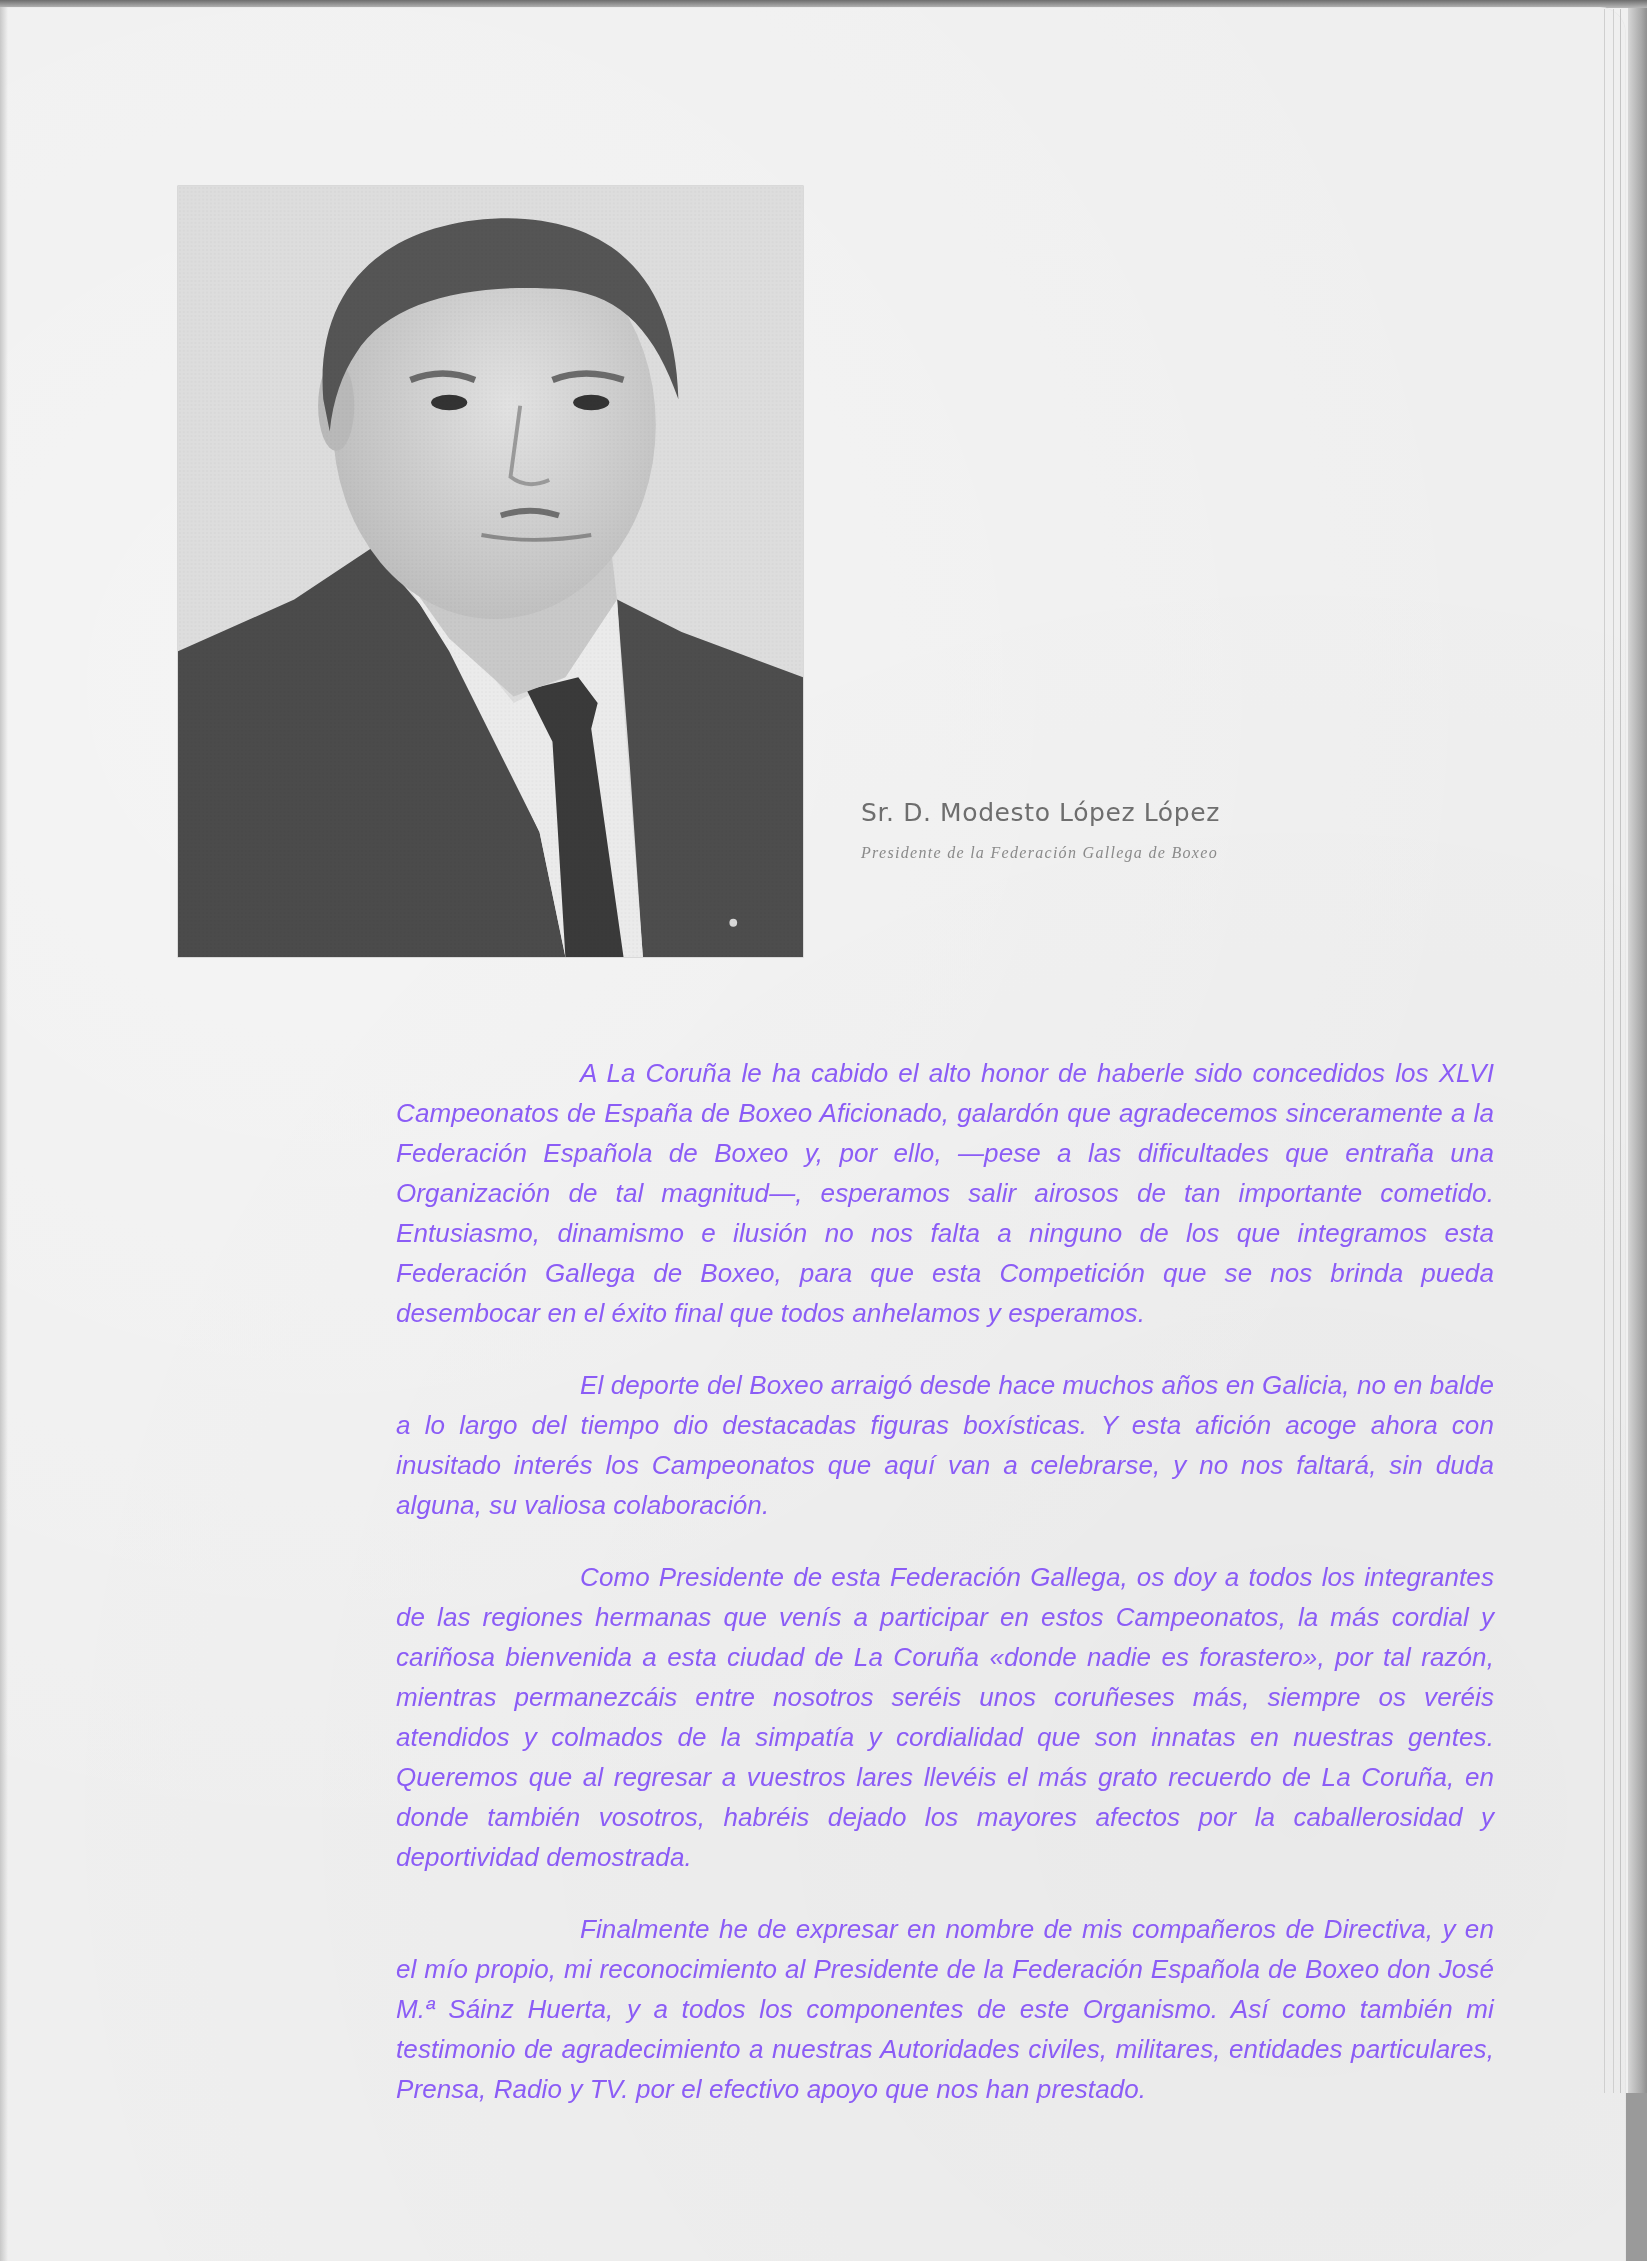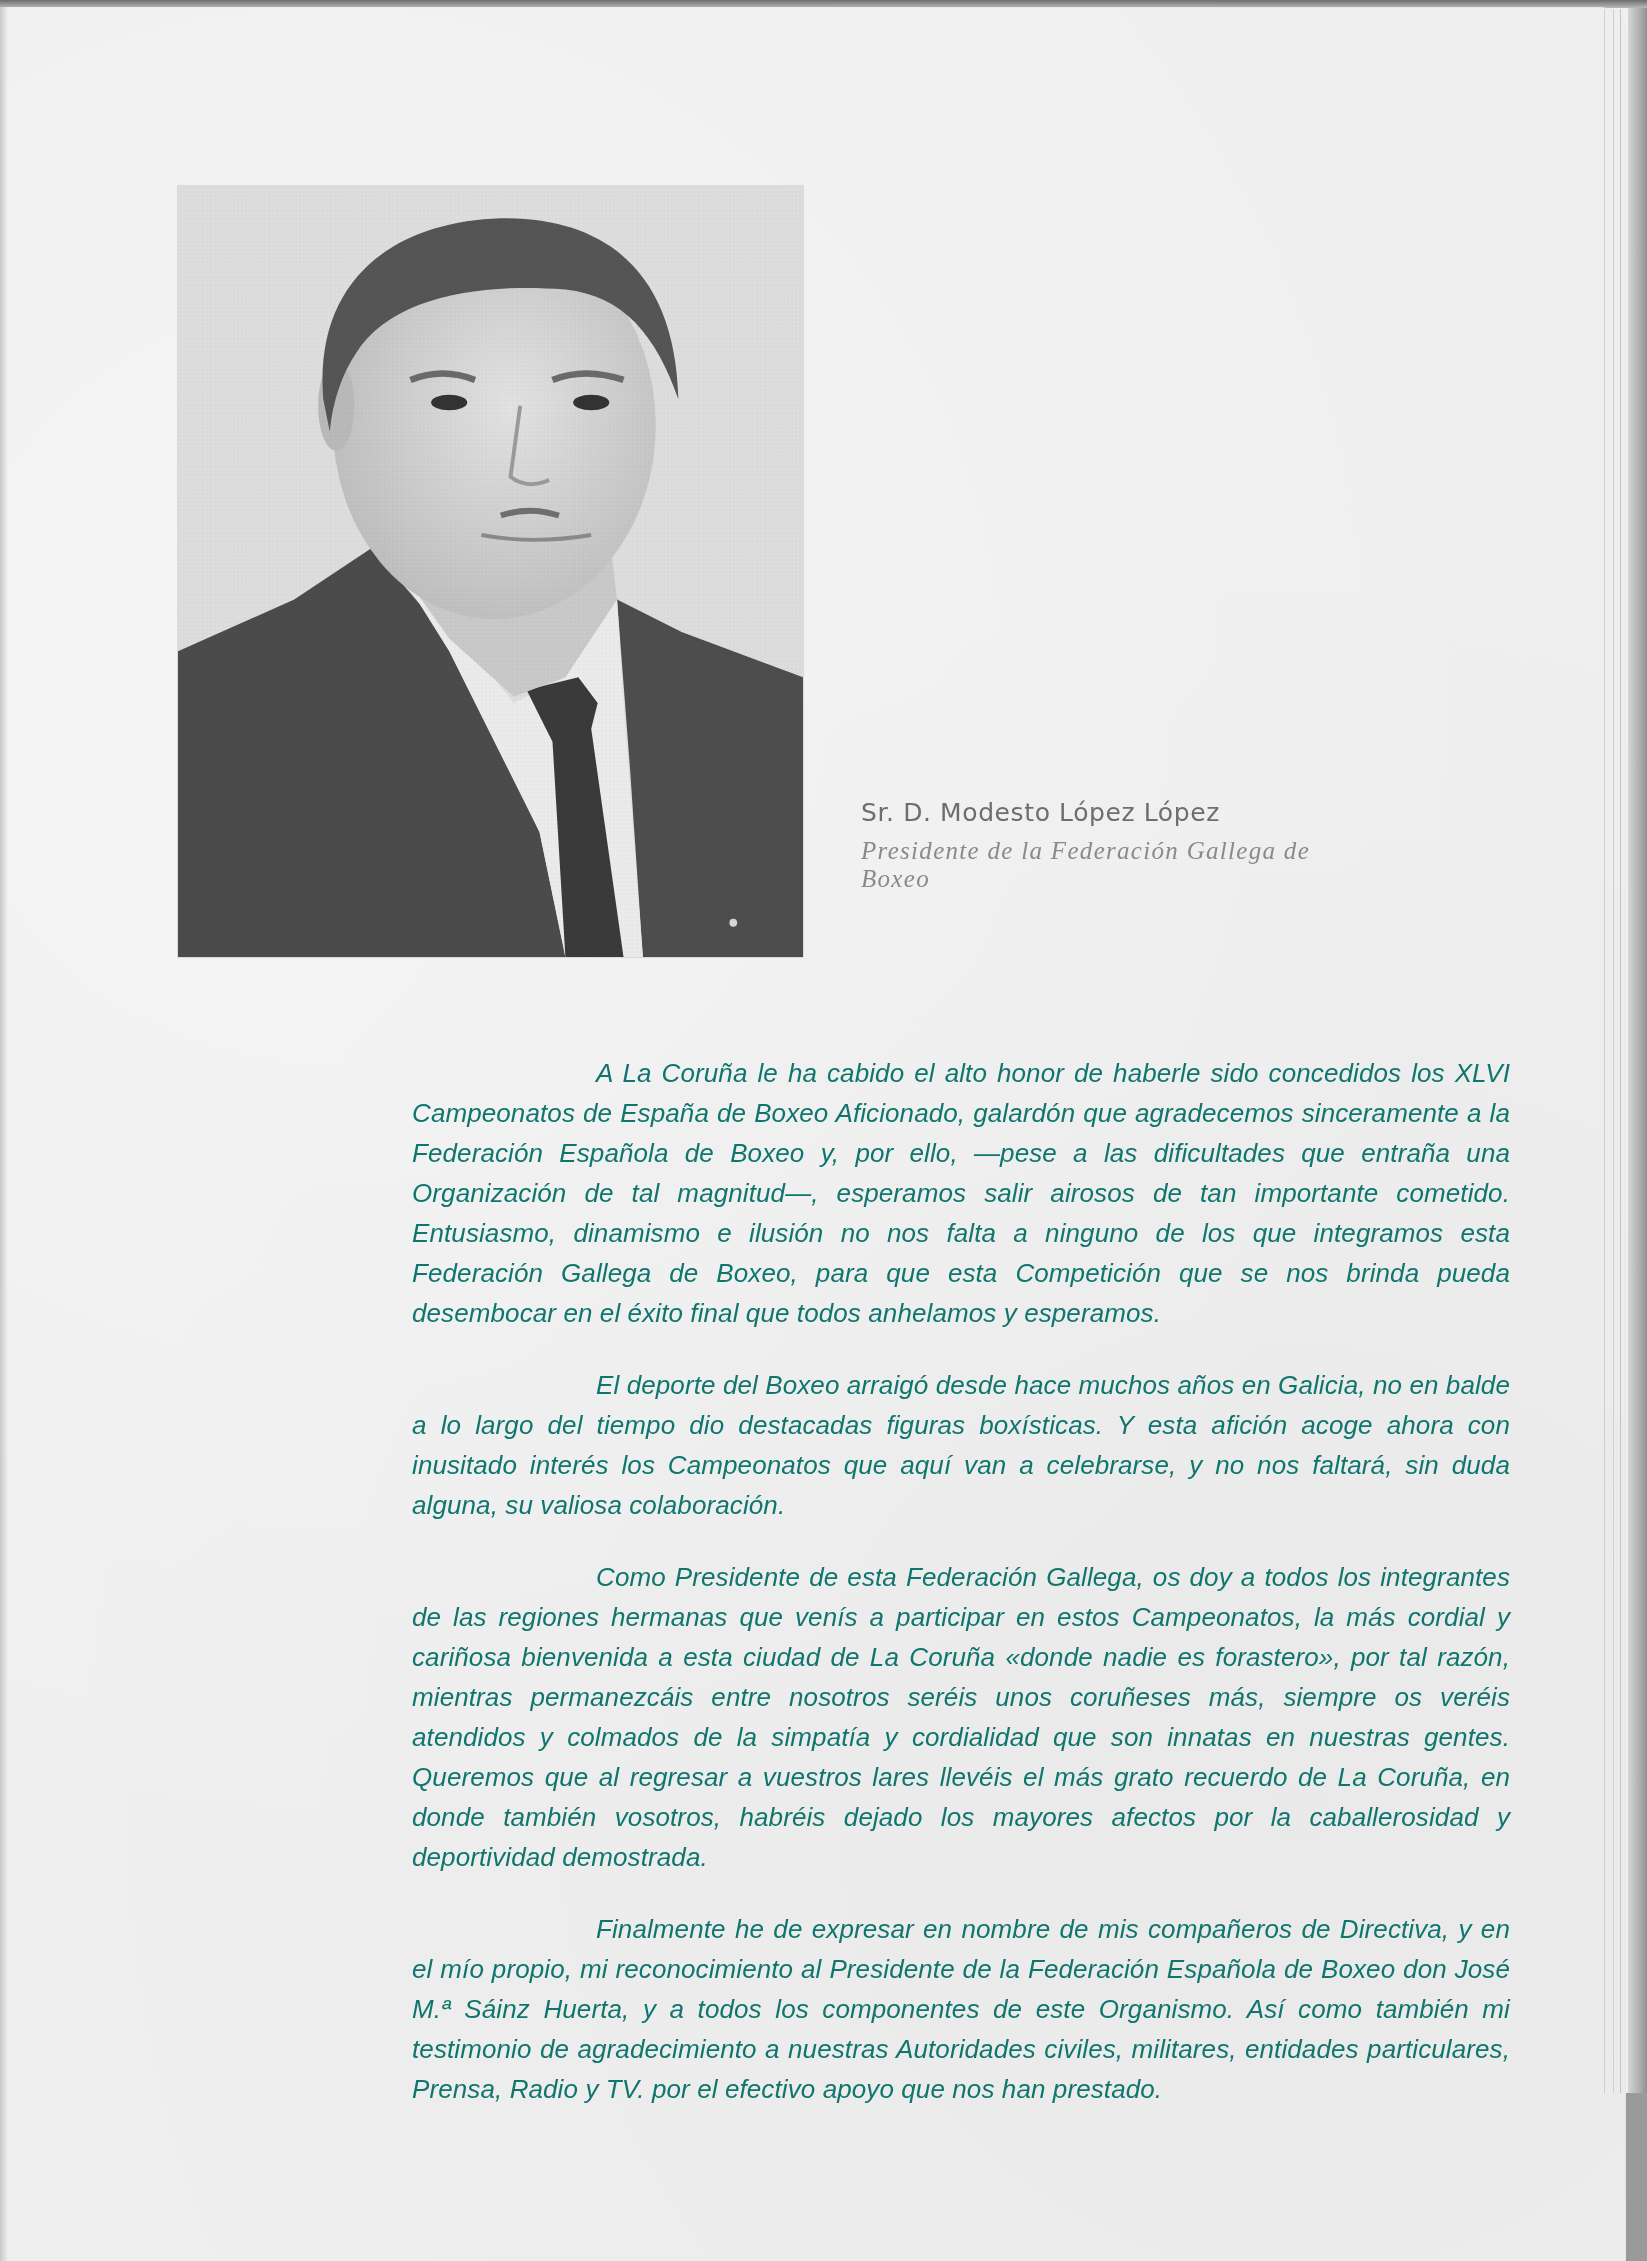--- a/index.html
+++ b/index.html
@@ -54,31 +54,31 @@
   
   .caption {
     position: absolute; left: 861px; top: 798px; width: 517px;
   }
   .caption-name {
     font-family: "DejaVu Sans", sans-serif;
     font-size: 25px; letter-spacing: 0.6px; color: #6e6e6e; font-weight: normal;
     line-height: 1.2;
   }
   .caption-title {
-    margin-top: 9px;
+    margin-top: 16px;
     font-family: "Liberation Serif", serif; font-style: italic;
-    font-size: 25px; letter-spacing: 1.3px; color: #8a8a8a;
+    font-size: 16px; letter-spacing: 1.3px; color: #8a8a8a;
   }
 
   
   .article {
-    position: absolute; left: 412px; top: 1053px; width: 1098px;
+    position: absolute; left: 396px; top: 1053px; width: 1098px;
     font-family: "Liberation Sans Narrow", "Liberation Sans", sans-serif;
     font-style: italic; font-size: 26px; line-height: 40px;
-    color: #0f766e; text-align: justify; letter-spacing: 0.1px;
+    color: #8b5cf6; text-align: justify; letter-spacing: 0.1px;
   }
   .article p { margin: 0 0 32px 0; text-indent: 184px; }
   .article p:last-child { margin-bottom: 8px; }
 </style>
 </head>
 <body>
 
 <div class="scan">
   <div class="scan-top-edge"></div>
   <div class="right-dark"></div>

